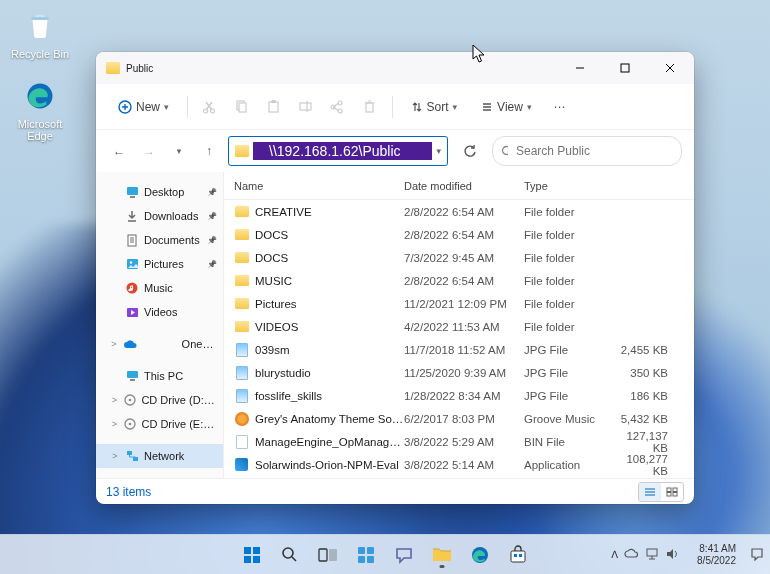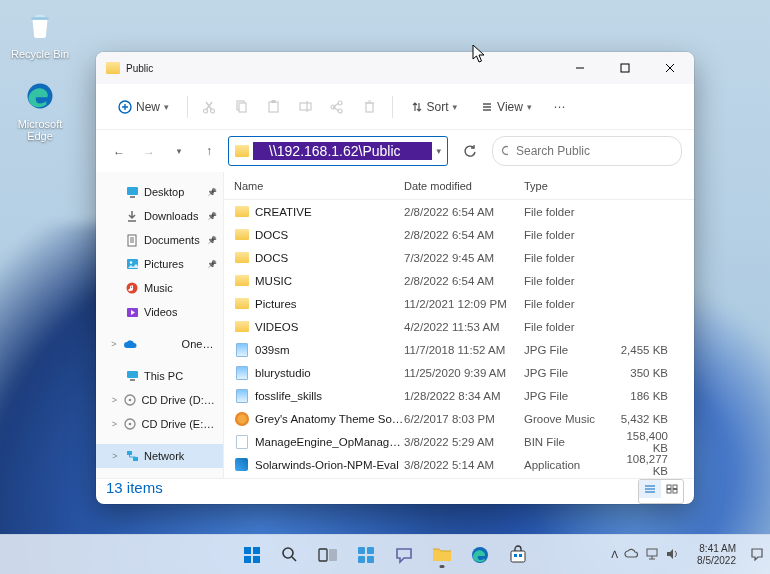--- a/index.html
+++ b/index.html
@@ -271,24 +271,24 @@
   .app-glyph {
     width:13px;height:13px;
     background:linear-gradient(45deg,#3fa9f5,#0d6fb8);
     border-radius:2px;
   }
 
   
   .statusbar {
     height: 26px;
     border-top:1px solid #eee;
-    display:flex; 
+    display:flex; align-items:center;
     padding: 0 10px;
     color:#0067c0;
-    font-size:15px;
+    font-size:12px;
     gap:10px;
   }
   .view-toggle {
     margin-left:auto;
     display:flex;
     border:1px solid #ccc;
     border-radius:3px;
     overflow:hidden;
   }
   .view-toggle .vt {
@@ -753,21 +753,21 @@
           </div>
           <div class="row">
     <div class="name-cell">
               <div class="file-ico">
                 <div class="file-glyph"></div>
               </div>
               <span>ManageEngine_OpManager_64bit.bin</span>
             </div>
     <div class="date-cell">3/8/2022 5:29 AM</div>
     <div class="type-cell">BIN File</div>
-    <div class="size-cell">158,400 KB</div>
+    <div class="size-cell">127,137 KB</div>
           </div>
           <div class="row">
     <div class="name-cell">
               <div class="file-ico">
                 <div class="app-glyph"></div>
               </div>
               <span>Solarwinds-Orion-NPM-Eval</span>
             </div>
     <div class="date-cell">3/8/2022 5:14 AM</div>
     <div class="type-cell">Application</div>

